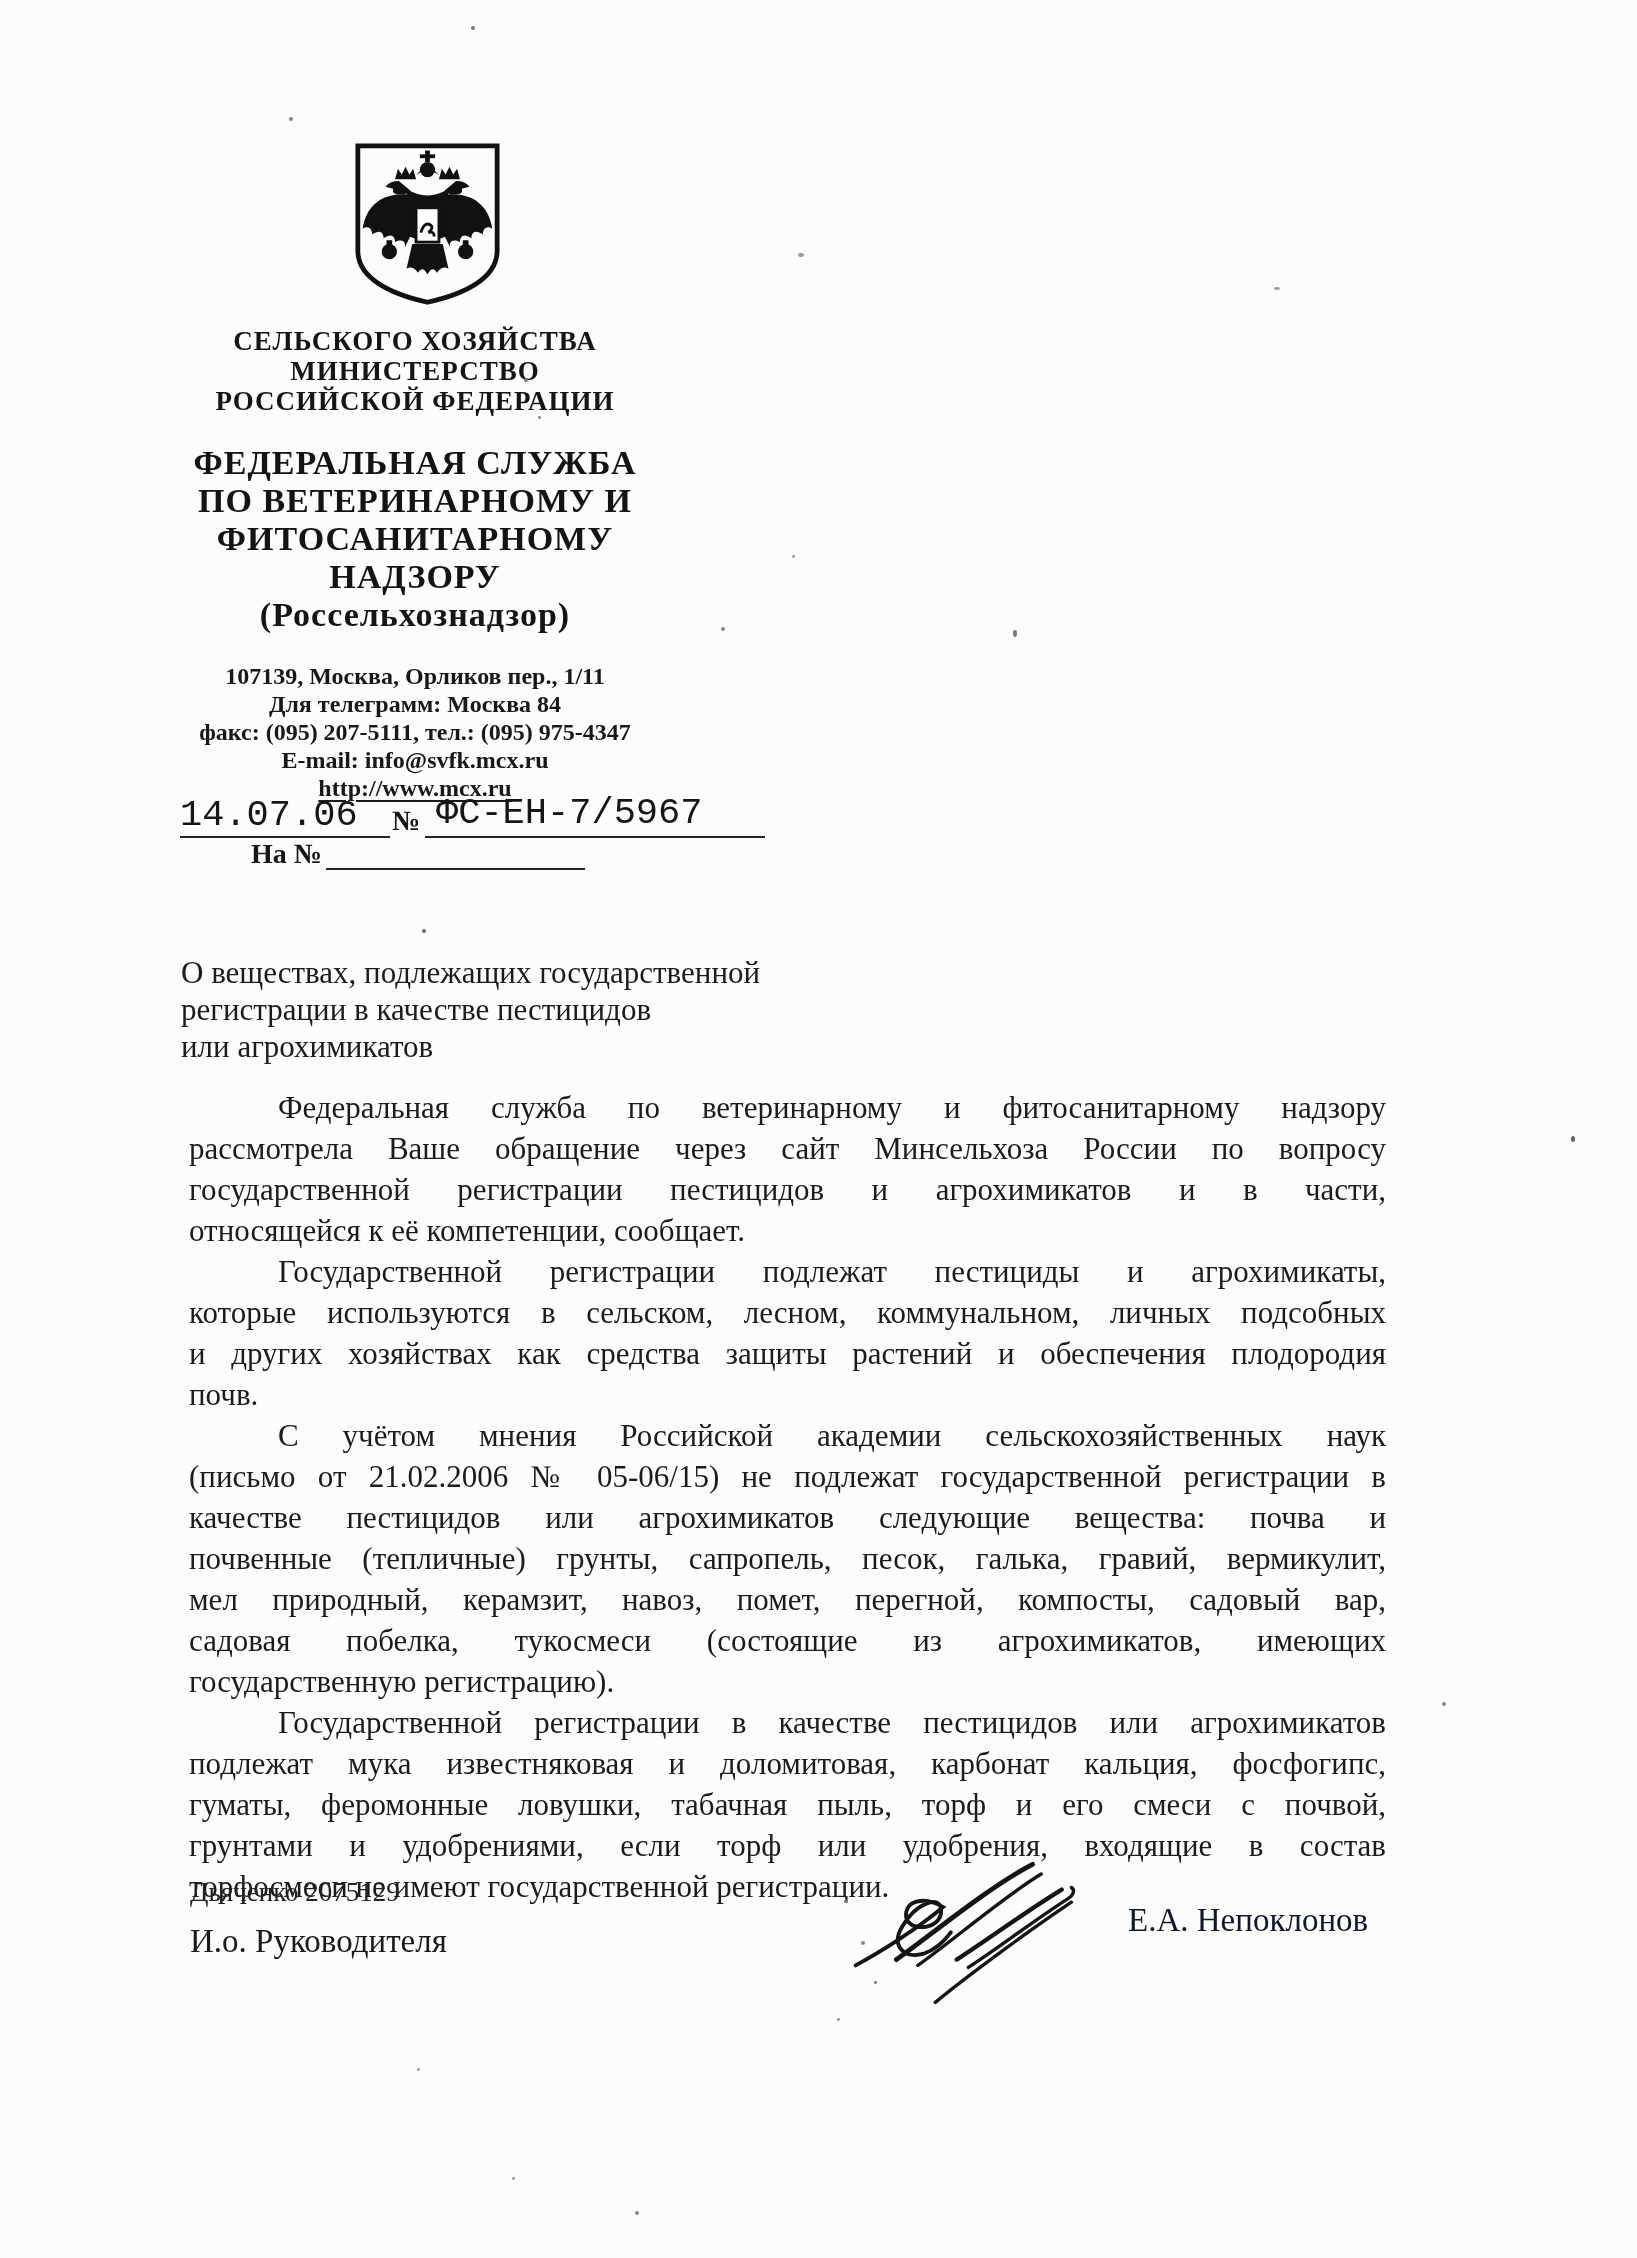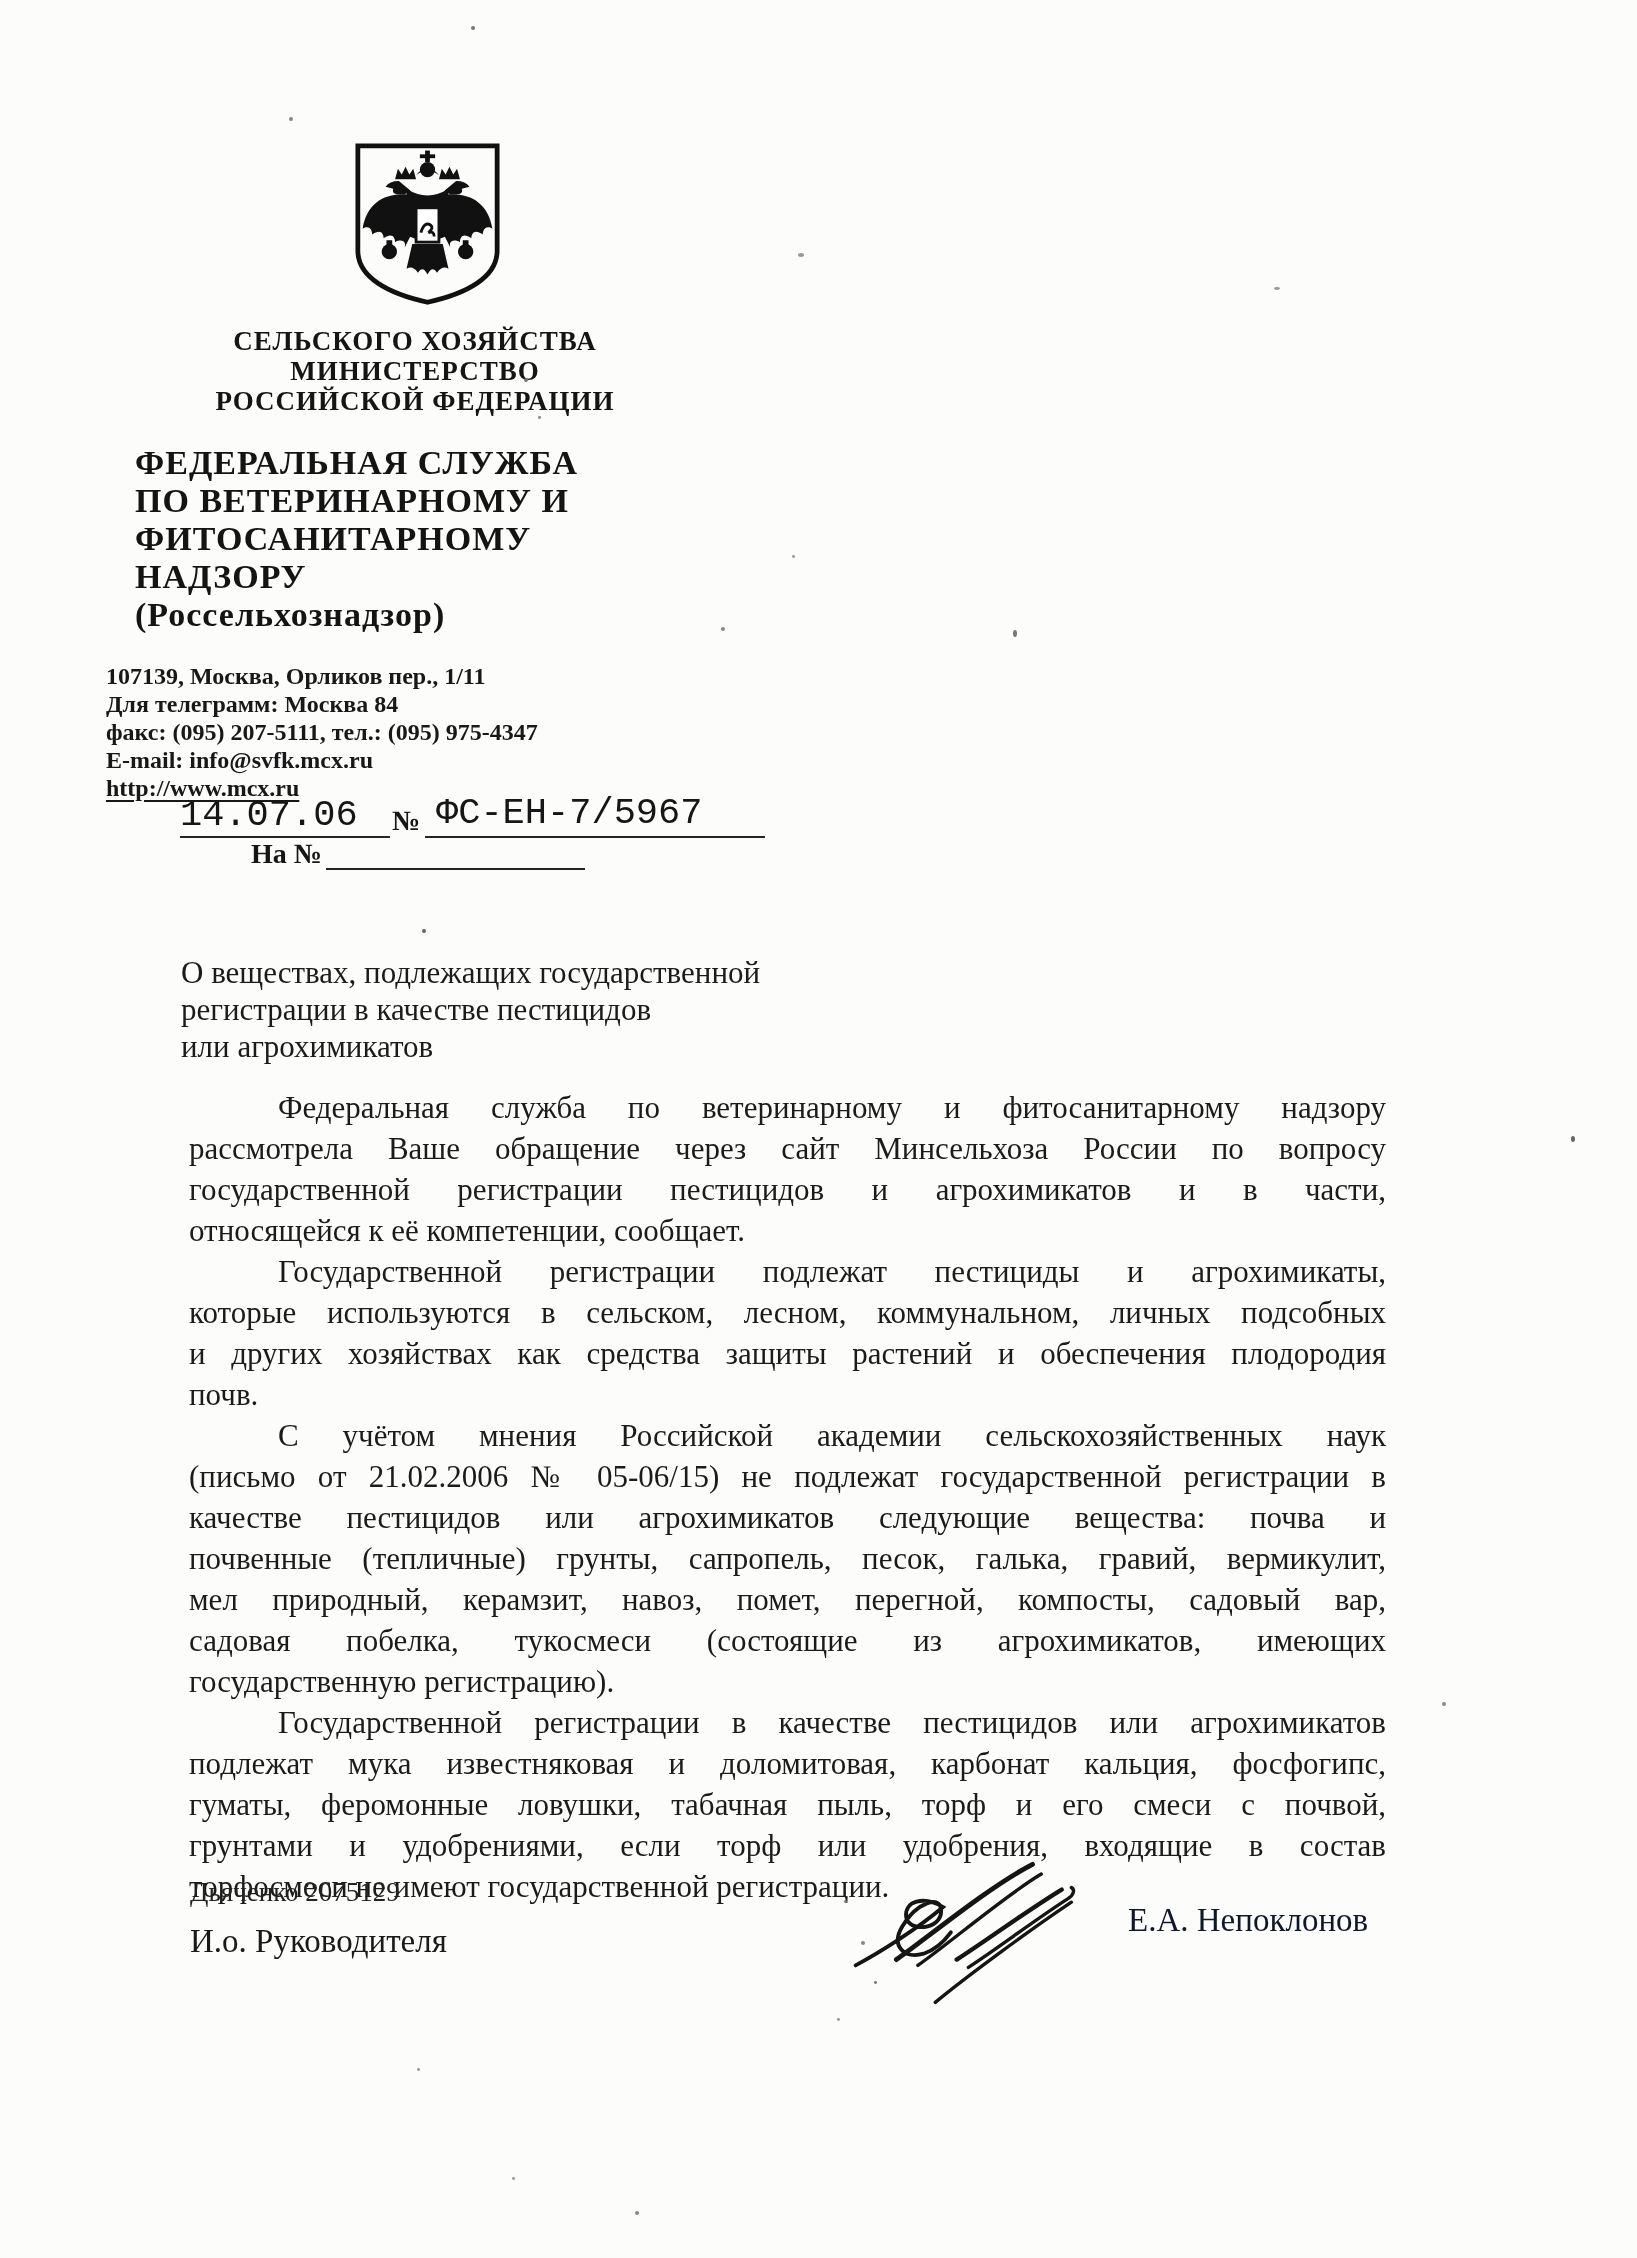--- a/index.html
+++ b/index.html
@@ -13,26 +13,26 @@
     overflow:hidden;
   }
   .emblem{position:absolute;left:351px;top:141px;width:153px;height:166px;}
   .ministry{
     position:absolute;left:135px;top:326px;width:560px;
     text-align:center;font-weight:bold;font-size:27px;line-height:30px;
     letter-spacing:1px;color:#151515;
   }
   .service{
     position:absolute;left:135px;top:444px;width:560px;
-    font-weight:bold;font-size:34px;line-height:38px;
+    text-align:center;font-weight:bold;font-size:34px;line-height:38px;
     letter-spacing:1px;color:#141414;
   }
   .address{
     position:absolute;left:106px;top:662px;width:618px;
-    font-weight:bold;font-size:24px;line-height:28px;
+    text-align:center;font-weight:bold;font-size:24px;line-height:28px;
     color:#181818;
   }
   .weblink{text-decoration:underline;text-decoration-thickness:1.9px;text-underline-offset:3.9px;}
   .ref-date{
     position:absolute;left:180px;top:794px;
     font-family:"Liberation Mono", monospace;font-size:37px;color:#161616;
   }
   .ref-no-label{
     position:absolute;left:392px;top:805px;
     font-weight:bold;font-size:28px;color:#161616;

